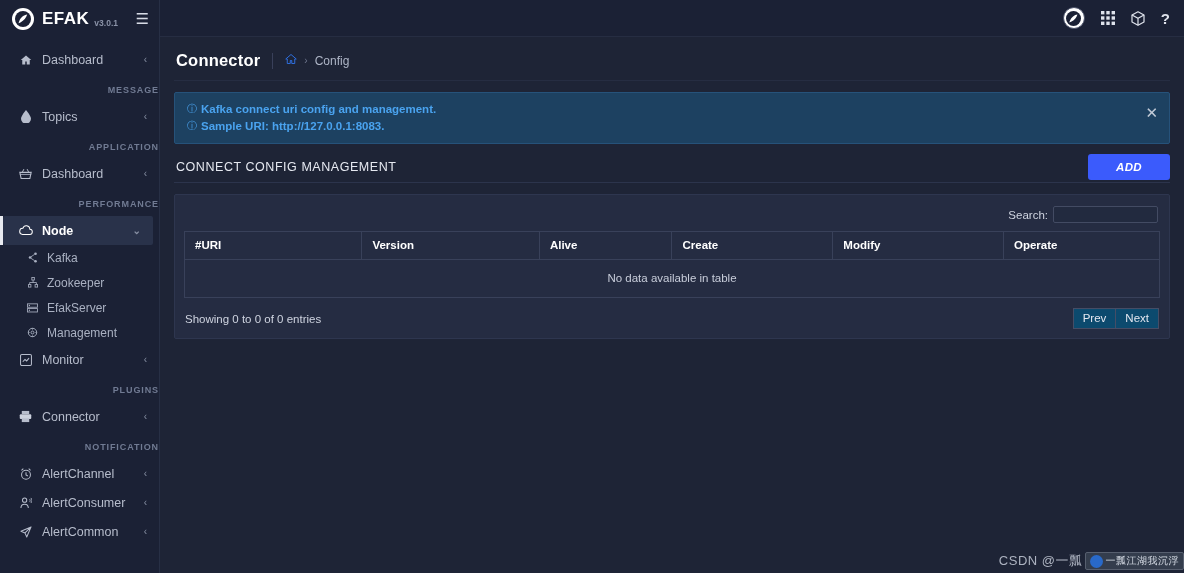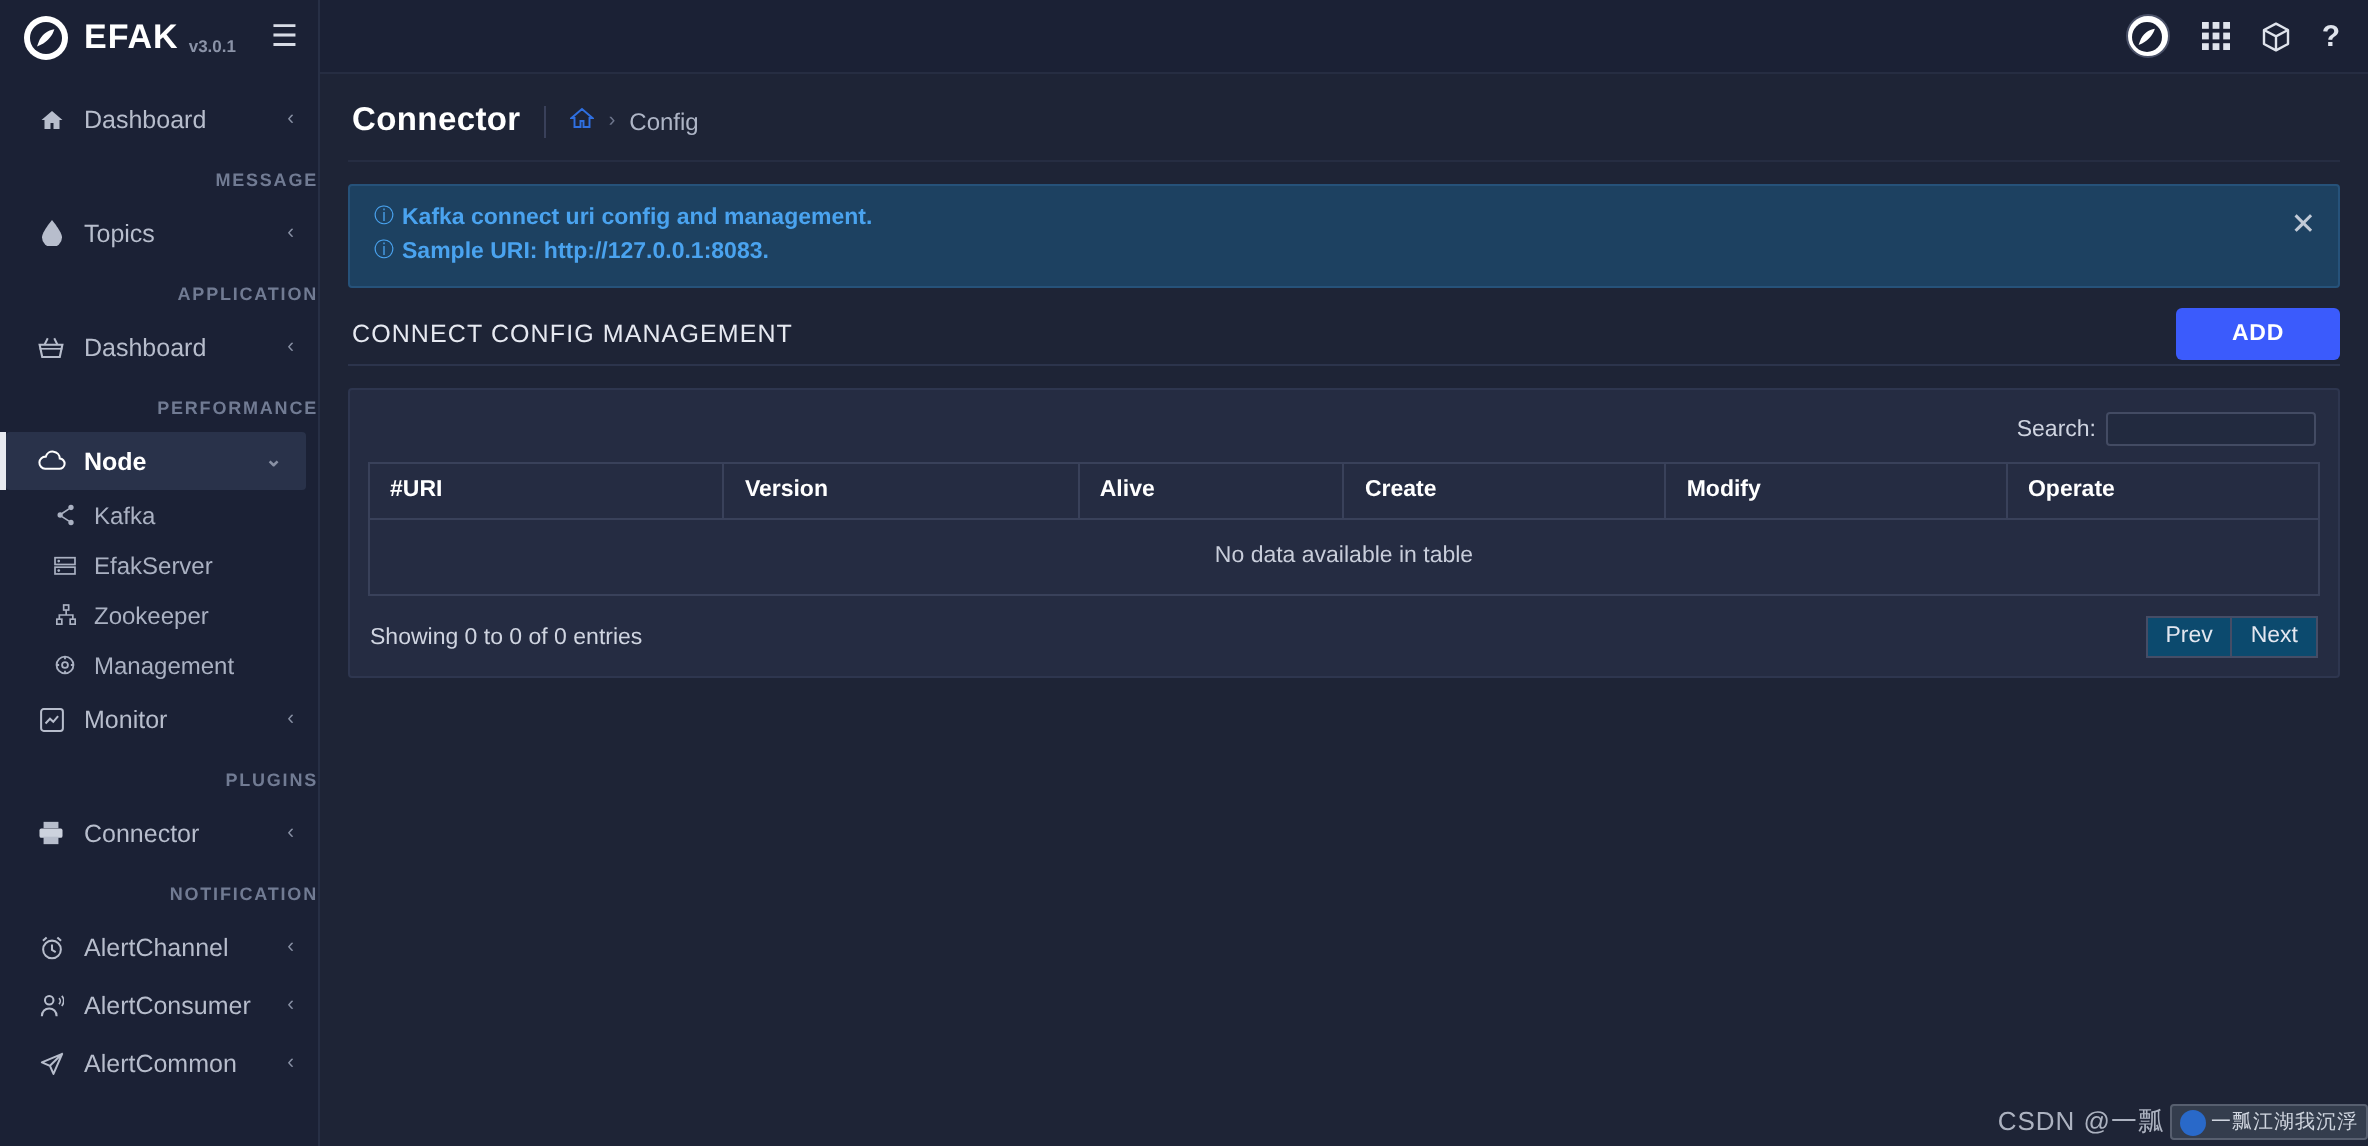--- a/index.html
+++ b/index.html
@@ -176,20 +176,21 @@
   .add-btn {
     margin-left: auto;
     background: #3b5bfc;
     color: #ffffff;
     border: none; border-radius: 3px;
     width: 82px; height: 26px;
     font-size: 11.5px; font-weight: 600;
     letter-spacing: .4px;
     font-family: "Liberation Sans", sans-serif;
     cursor: pointer;
+    font-style: italic;
   }
 
   .card {
     background: #252c42;
     border: 1px solid #2e3josh;
     border: 1px solid #2e364f;
     border-radius: 2px;
     margin-top: 11px;
     padding: 9px 9px 9px 9px;
   }
@@ -335,39 +336,39 @@
             <circle cx="9" cy="2" r="1.6" fill="#aab1c2"></circle>
               <circle cx="9" cy="11" r="1.6" fill="#aab1c2"></circle>
               <circle cx="2.5" cy="6.5" r="1.6" fill="#aab1c2"></circle>
             <path d="M3.6 5.6L7.8 2.8M3.6 7.5l4.2 2.7" stroke="#aab1c2" stroke-width="1"></path>
           </svg>
         </span>
         <span class="lbl">Kafka</span>
       </div>
       <div class="nav-sub">
         <span class="ico">
+          <svg width="10" height="11" viewBox="0 0 12 13">
+            <rect x="4.6" y="0.5" width="3" height="3" fill="none" stroke="#aab1c2" stroke-width="1"></rect>
+            <rect x="0.5" y="9" width="3" height="3" fill="none" stroke="#aab1c2" stroke-width="1"></rect>
+            <rect x="8.5" y="9" width="3" height="3" fill="none" stroke="#aab1c2" stroke-width="1"></rect>
+            <path d="M6.1 3.5v3M2 9V6.5h8.1V9" stroke="#aab1c2" stroke-width="1" fill="none"></path>
+          </svg>
+        </span>
+        <span class="lbl">Zookeeper</span>
+      </div>
+      <div class="nav-sub">
+        <span class="ico">
           <svg width="11" height="10" viewBox="0 0 13 11">
             <rect x="0.6" y="0.6" width="11.8" height="4" fill="none" stroke="#aab1c2" stroke-width="1"></rect>
             <rect x="0.6" y="6.2" width="11.8" height="4" fill="none" stroke="#aab1c2" stroke-width="1"></rect>
             <circle cx="2.8" cy="2.6" r=".8" fill="#aab1c2"></circle>
               <circle cx="2.8" cy="8.2" r=".8" fill="#aab1c2"></circle>
           </svg>
         </span>
         <span class="lbl">EfakServer</span>
-      </div>
-      <div class="nav-sub">
-        <span class="ico">
-          <svg width="10" height="11" viewBox="0 0 12 13">
-            <rect x="4.6" y="0.5" width="3" height="3" fill="none" stroke="#aab1c2" stroke-width="1"></rect>
-            <rect x="0.5" y="9" width="3" height="3" fill="none" stroke="#aab1c2" stroke-width="1"></rect>
-            <rect x="8.5" y="9" width="3" height="3" fill="none" stroke="#aab1c2" stroke-width="1"></rect>
-            <path d="M6.1 3.5v3M2 9V6.5h8.1V9" stroke="#aab1c2" stroke-width="1" fill="none"></path>
-          </svg>
-        </span>
-        <span class="lbl">Zookeeper</span>
       </div>
       <div class="nav-sub">
         <span class="ico">
           <svg width="11" height="11" viewBox="0 0 12 12">
             <circle cx="6" cy="6" r="4.6" fill="none" stroke="#aab1c2" stroke-width="1"></circle>
             <circle cx="6" cy="6" r="1.6" fill="none" stroke="#aab1c2" stroke-width="1"></circle>
             <path d="M6 1.4v1.4M6 9.2v1.4M1.4 6h1.4M9.2 6h1.4" stroke="#aab1c2" stroke-width="1"></path>
           </svg>
         </span>
         <span class="lbl">Management</span>

